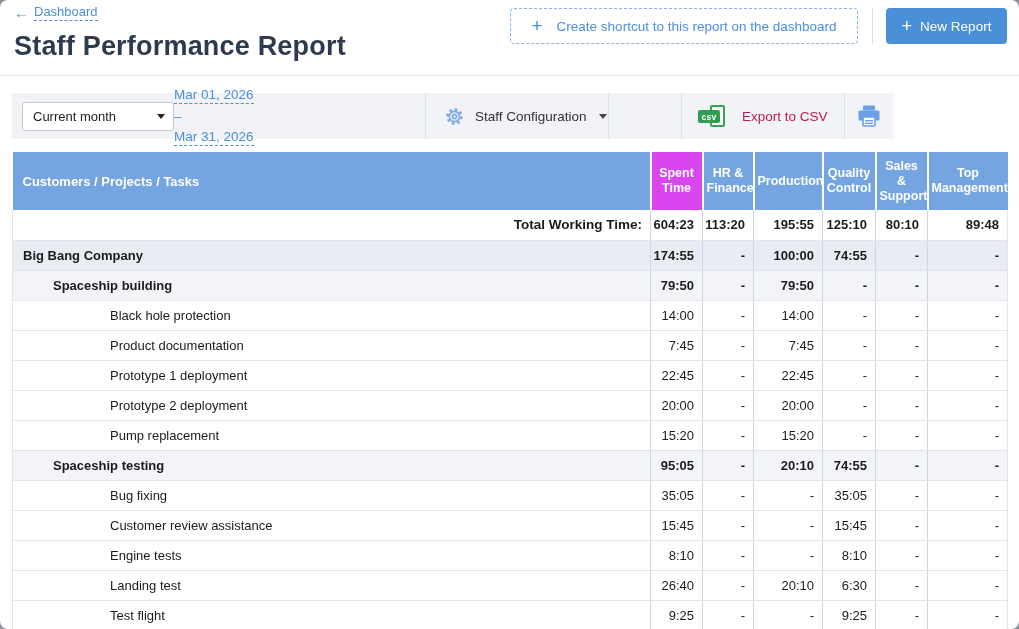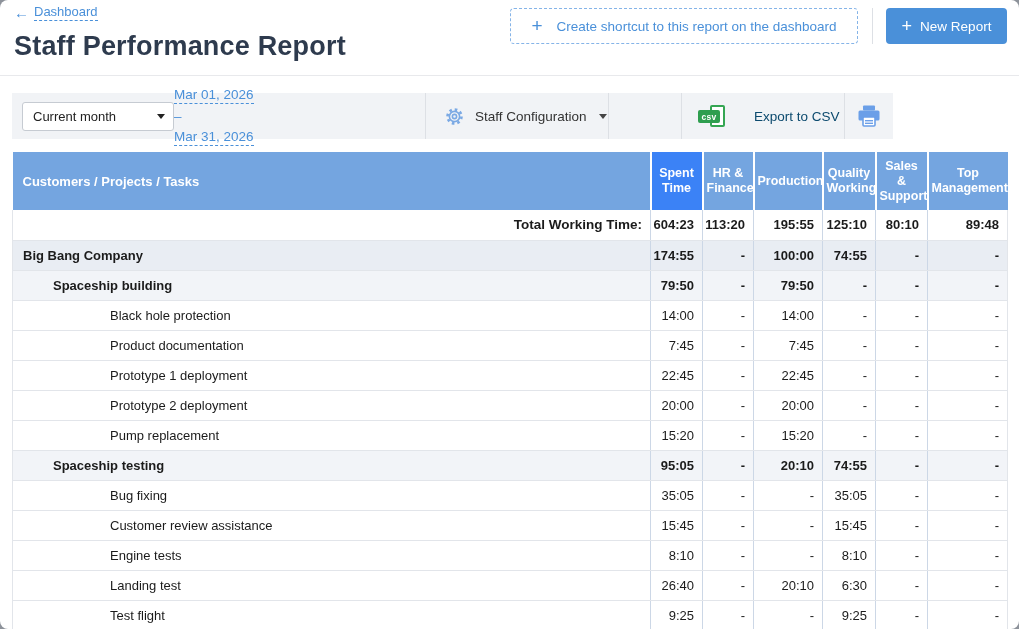--- a/index.html
+++ b/index.html
@@ -58,22 +58,22 @@
   }
   .dates { margin-left:0; font-size:13.5px; color:#4a90d9; display:flex; align-items:flex-start; gap:5px;flex-direction:column; }
   .date-link { cursor:pointer; border-bottom:1px dashed #4a90d9; padding-bottom:1px; }
   .tb-edit { width:182px; flex:none; display:flex; align-items:center; gap:10px; padding-left:18px; cursor:pointer; }
   .tb-edit .txt { font-size:13.5px; color:#333; }
   .tb-edit .caret {
     width:0; height:0; border-left:4px solid transparent; border-right:4px solid transparent;
     border-top:5px solid #444; margin-left:2px;
   }
   .tb-spacer { flex:1; }
-  .tb-export { width:162px; flex:none; display:flex; align-items:center; gap:24px; padding-left:16px; cursor:pointer; }
-  .tb-export .txt { font-size:13.5px; color:#0c4a6e; }
+  .tb-export { width:162px; flex:none; display:flex; align-items:center; gap:12px; padding-left:16px; cursor:pointer; }
+  .tb-export .txt { font-size:13.5px; color:#be185d; }
   .csv-ico { position:relative; width:32px; height:22px; flex:none; }
   .csv-ico .page-shape {
     position:absolute; left:12px; top:0; width:15px; height:22px;
     background:#fff; border:2px solid #35a653; border-radius:2px;
   }
   .csv-ico .badge {
     position:absolute; left:0; top:5px; width:22px; height:13px; background:#2e9e4f;
     border-radius:2px; color:#fff; font-size:8.5px; font-weight:700;
     display:flex; align-items:center; justify-content:center; letter-spacing:0.3px;
   }
@@ -90,21 +90,21 @@
   .report-table col.c3 { width:69px; }
   .report-table col.c4 { width:53px; }
   .report-table col.c5 { width:52px; }
   .report-table col.c6 { width:80px; }
   thead th {
     background:#74a5e0; color:#fff; font-size:12.5px; font-weight:700; height:58px;
     text-align:center; vertical-align:middle; padding:0 3px; line-height:15px;
   }
   thead th.first { text-align:left; padding-left:10px; font-size:13px; }
   thead th + th { border-left:2px solid #fff; }
-  thead th.spent { background:#3b82f6; }
+  thead th.spent { background:#d946ef; }
   tbody td {
     height:30px; border-bottom:1px solid #e2e5ea; background:#fff; vertical-align:middle;
   }
   tbody td.name-cell { padding-left:10px; border-left:1px solid #e2e5ea; }
   tbody td.num { text-align:right; padding-right:8px; border-left:1px solid #ccd7e6; }
   tbody td.num:last-child { border-right:1px solid #e2e5ea; }
   tr.total-row td { font-weight:700; }
   tr.total-row td.name-cell { text-align:right; padding-right:8px; font-size:13.5px; }
   tr.lvl-company td { background:#e9edf3; font-weight:700; border-top:1px solid #4c1d95; }
   tr.lvl-company td.name-cell { padding-left:10px; }
@@ -195,21 +195,21 @@
         <col class="c5">
         <col class="c6">
     </colgroup>
     <thead>
       <tr>
         <th class="first">Customers / Projects / Tasks</th>
 
       <th class="spent">Spent Time</th>
           <th>HR &amp; Finance</th>
           <th>Production</th>
-          <th>Quality Working</th>
+          <th>Quality Control</th>
           <th>Sales &amp; Support</th>
           <th>Top Management</th>
         </tr>
     </thead>
     <tbody id="report-body">
       <tr class="total-row">
         <td class="name-cell">Total Working Time:</td>
         <td class="num spent">604:23</td>
         <td class="num">113:20</td>
         <td class="num">195:55</td>

